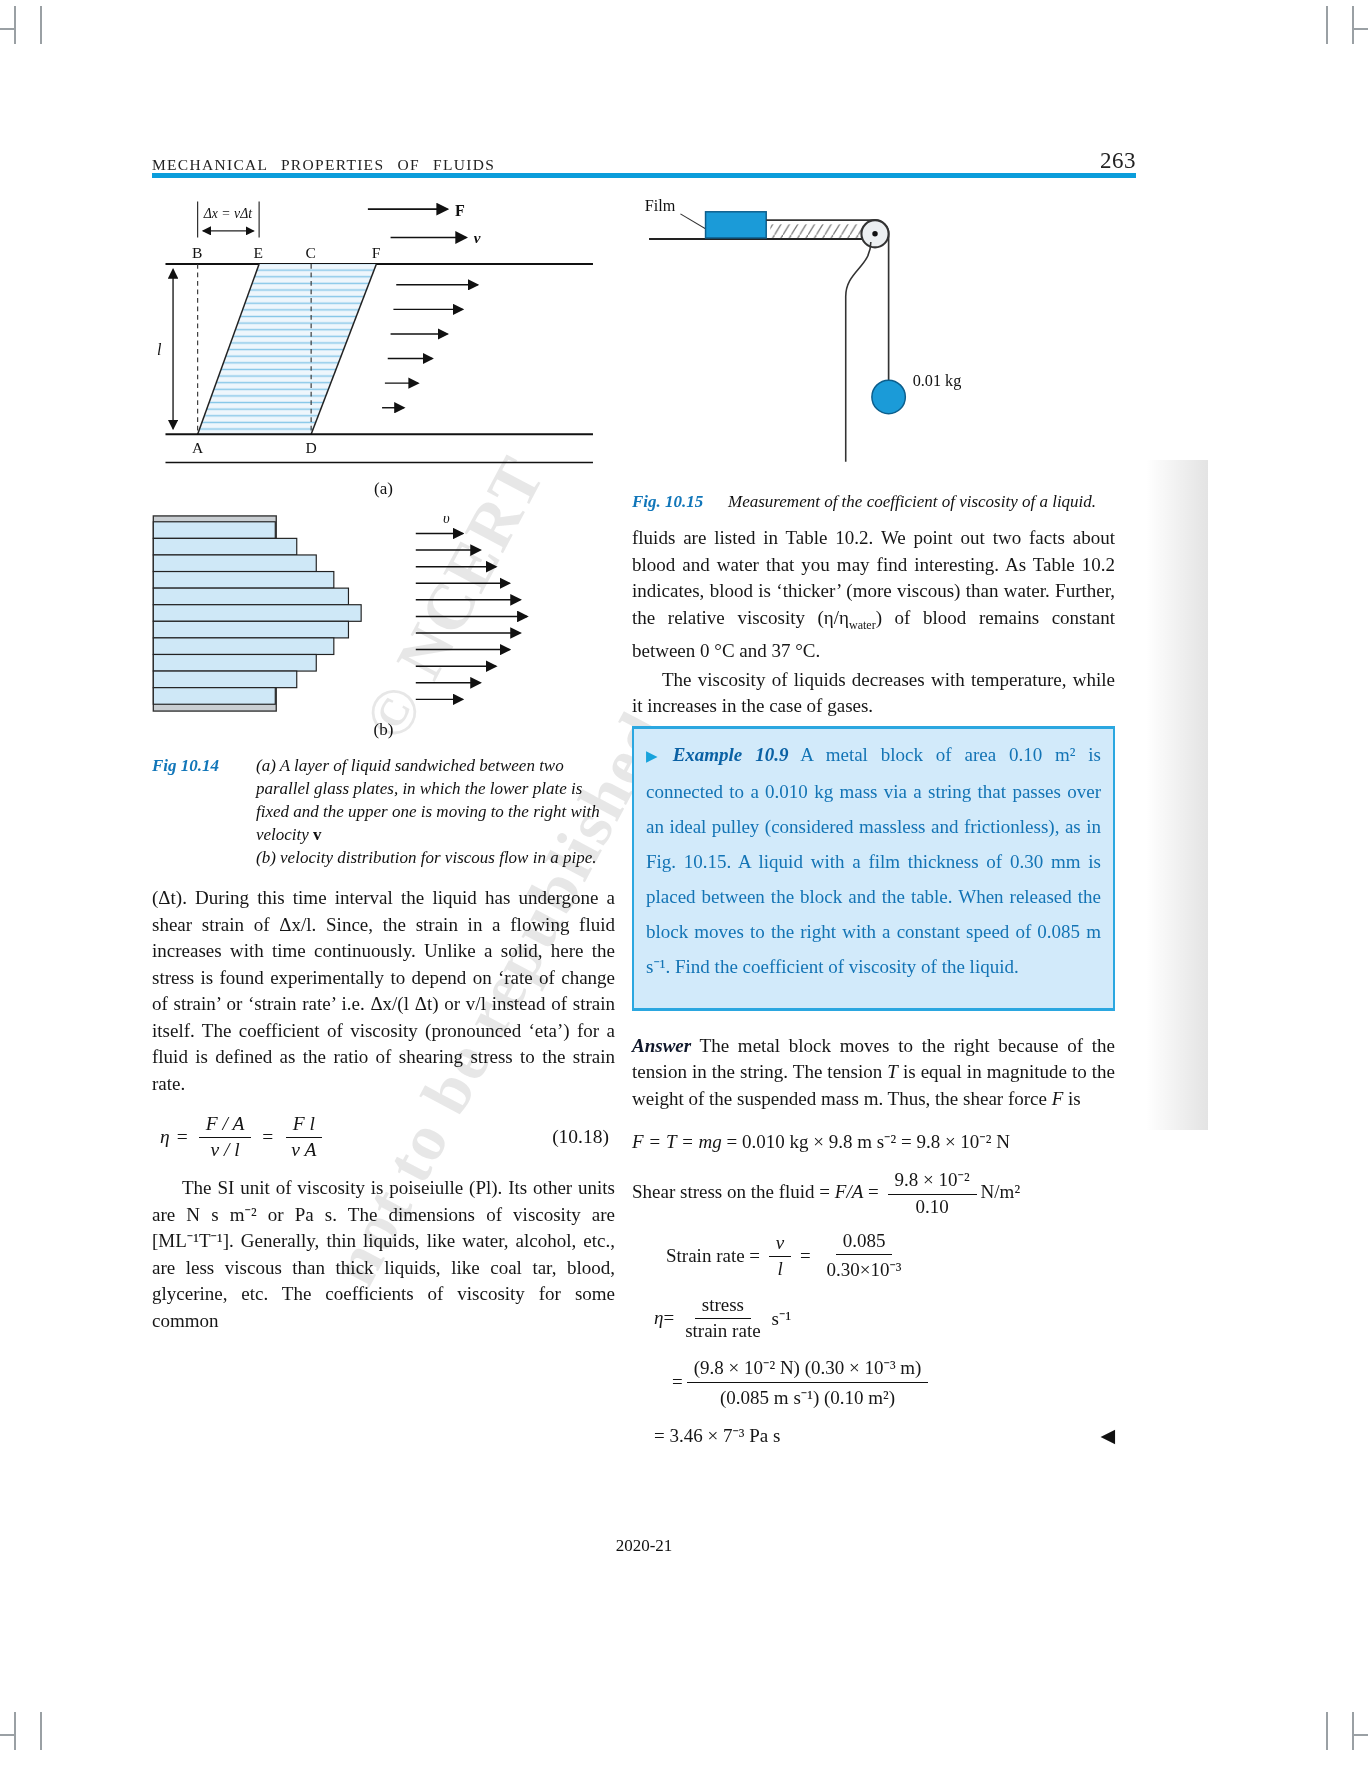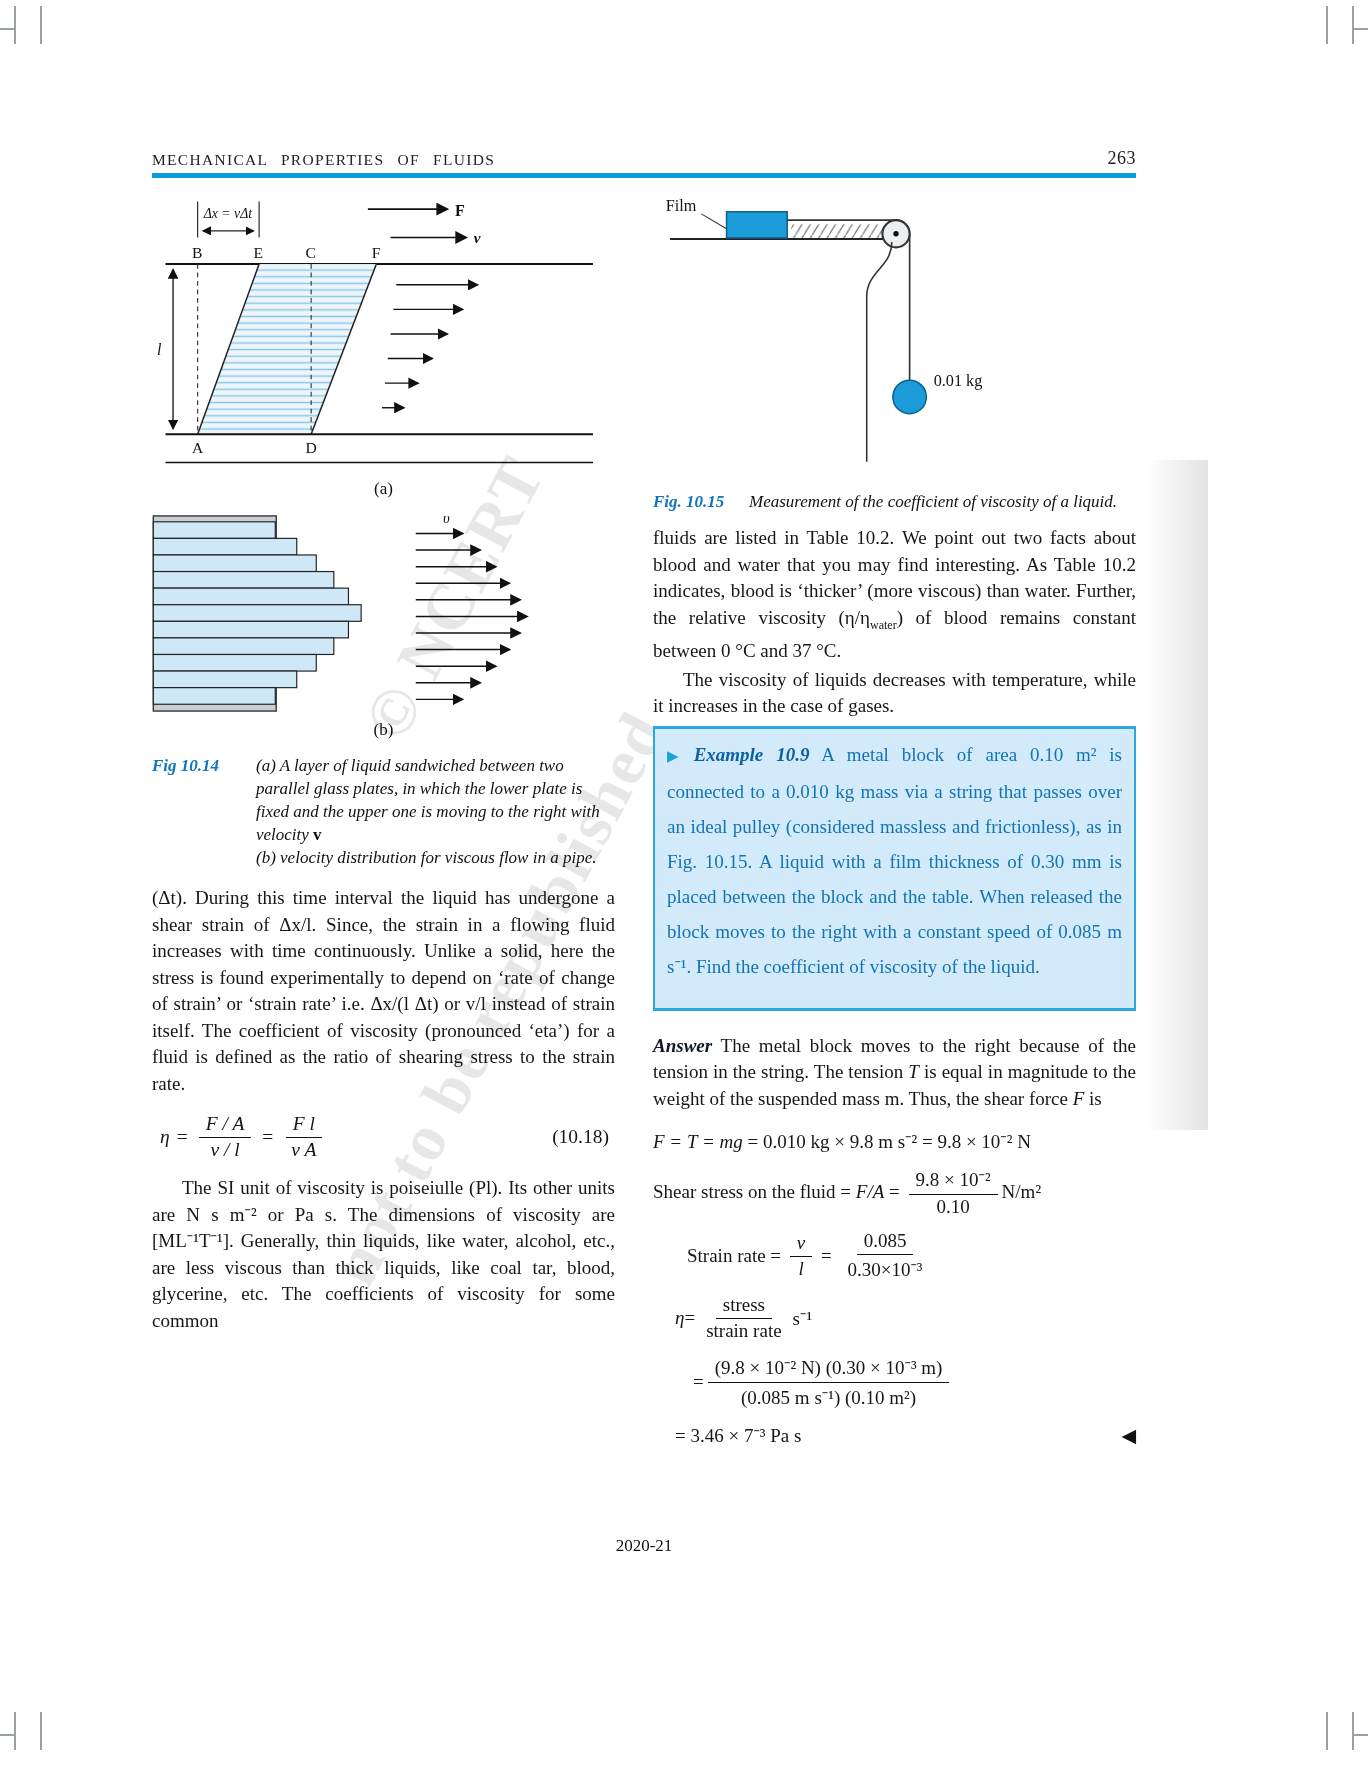--- a/index.html
+++ b/index.html
@@ -22,25 +22,25 @@
   }
   .wm1 { left:300px; top:560px; transform:rotate(-62deg); }
   .wm2 { left:180px; top:960px; transform:rotate(-62deg); }
 
   
   .hdr {
     position:absolute; top:148px; left:152px; width:984px;
     display:flex; justify-content:space-between; align-items:flex-end;
     font-size:15.5px; letter-spacing:1.3px; word-spacing:8px; color:#222;
   }
-  .hdr .pgnum { letter-spacing:0.5px; word-spacing:0; font-size:18px; }
+  .hdr .pgnum { letter-spacing:0.5px; word-spacing:0; font-size:23px; }
   .hdr-rule { position:absolute; top:173px; left:152px; width:984px; height:5px; background:#0b9ddb; }
 
   
-  .columns { position:absolute; top:194px; left:152px; width:984px; display:flex; gap:38px; }
+  .columns { position:absolute; top:194px; left:152px; width:984px; display:flex; gap:17px; }
   .col-left { width:463px; }
   .col-right { width:483px; }
 
   .para { text-align:justify; font-size:19px; line-height:26.5px; margin:0; }
   .indent { text-indent:30px; }
   .it { font-style:italic; }
 
   .figwrap { text-align:left; }
   .subcap { text-align:center; font-size:17px; margin-top:2px; color:#111; }
 

